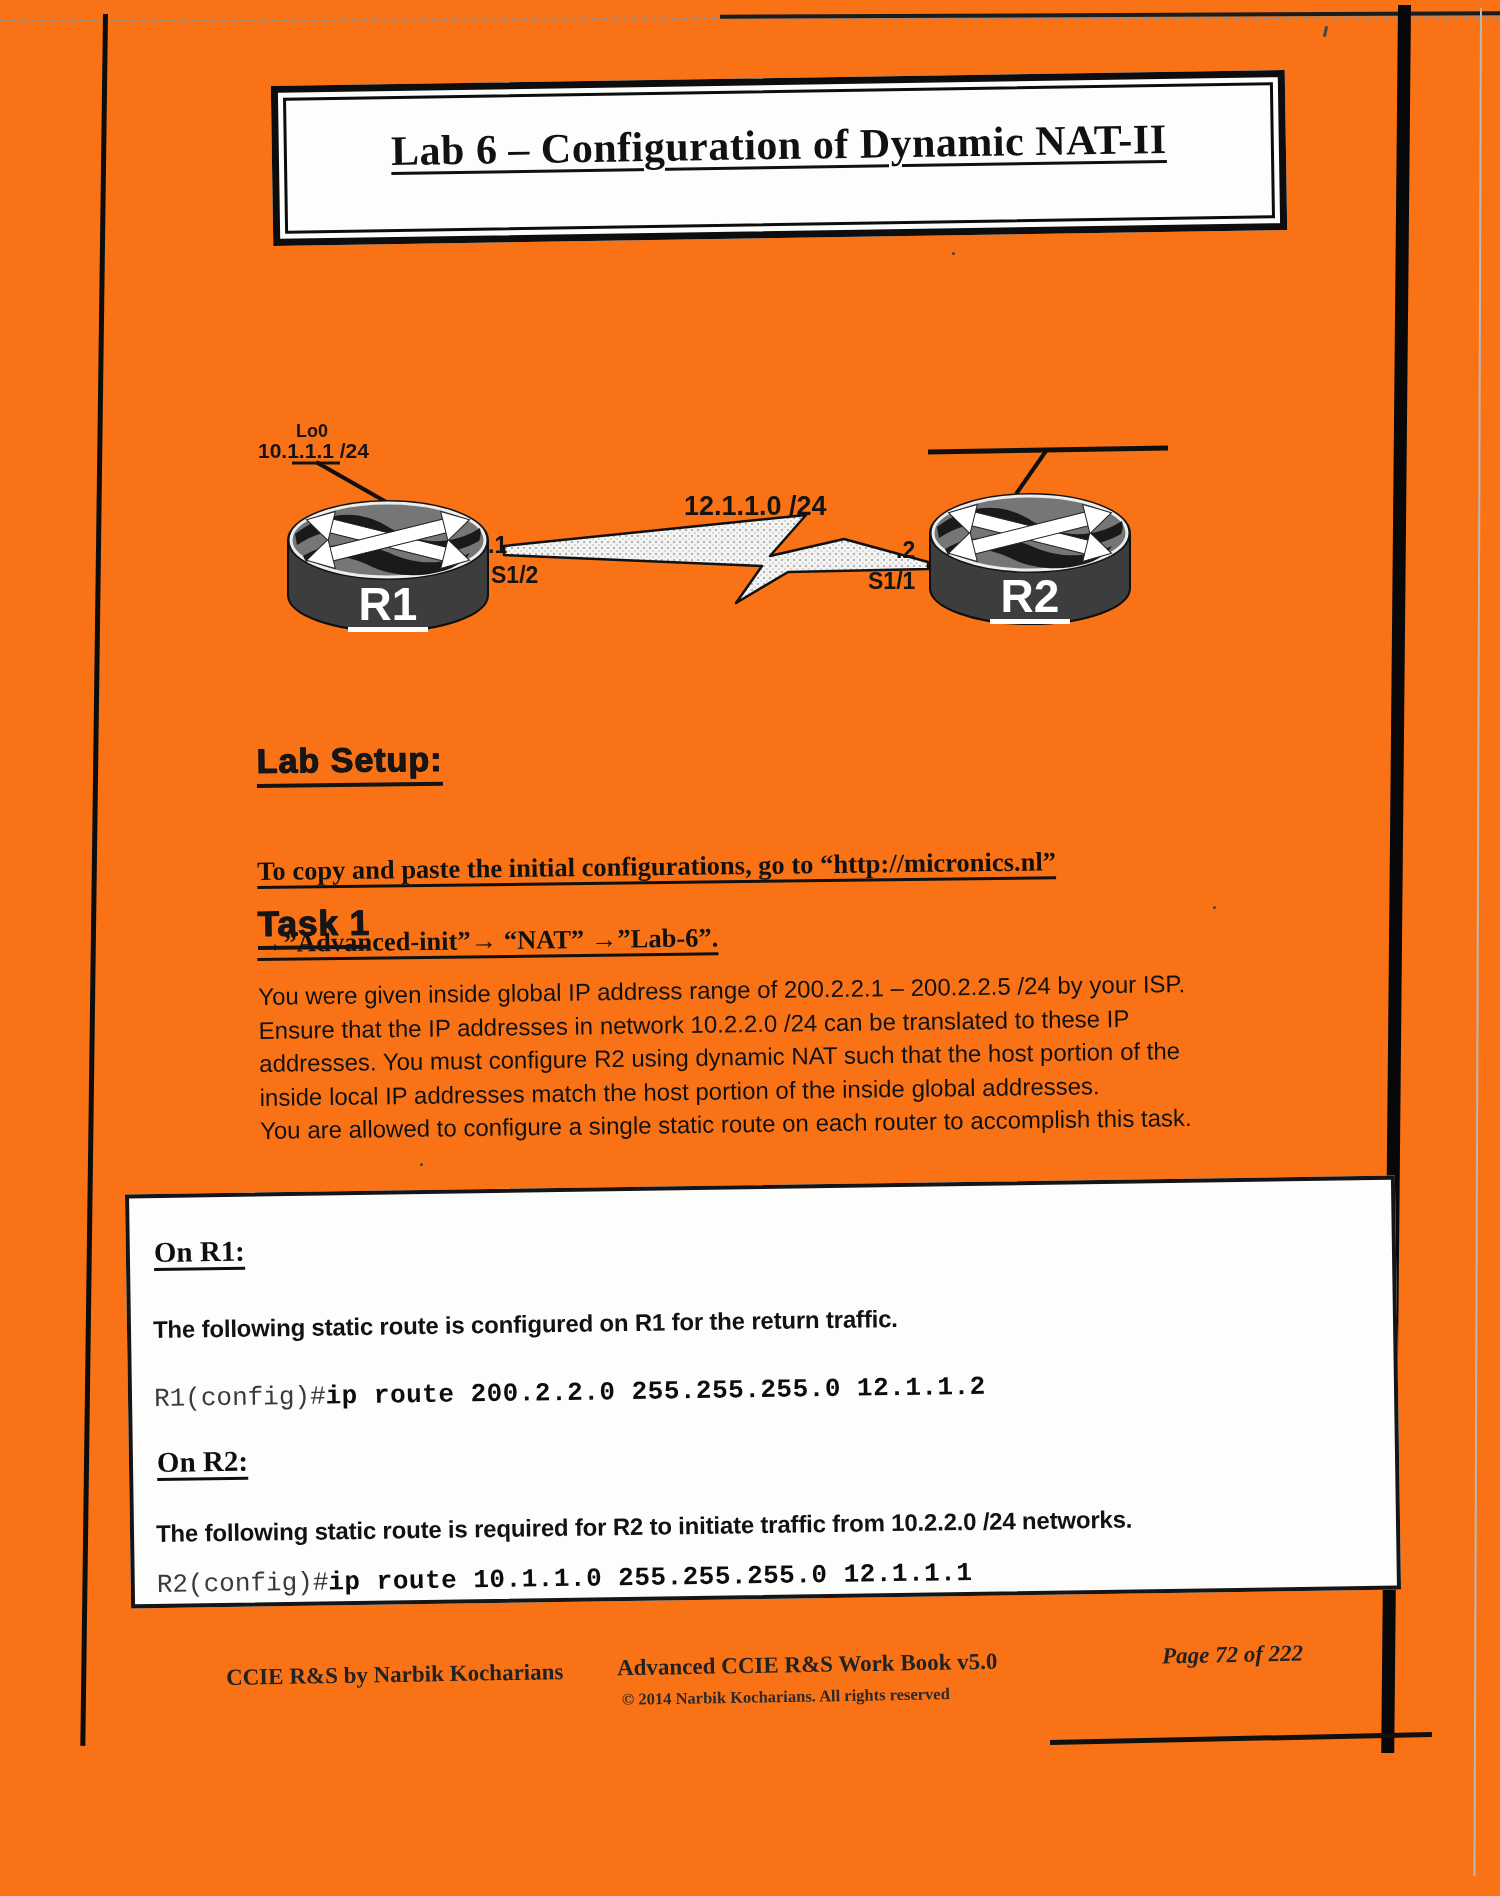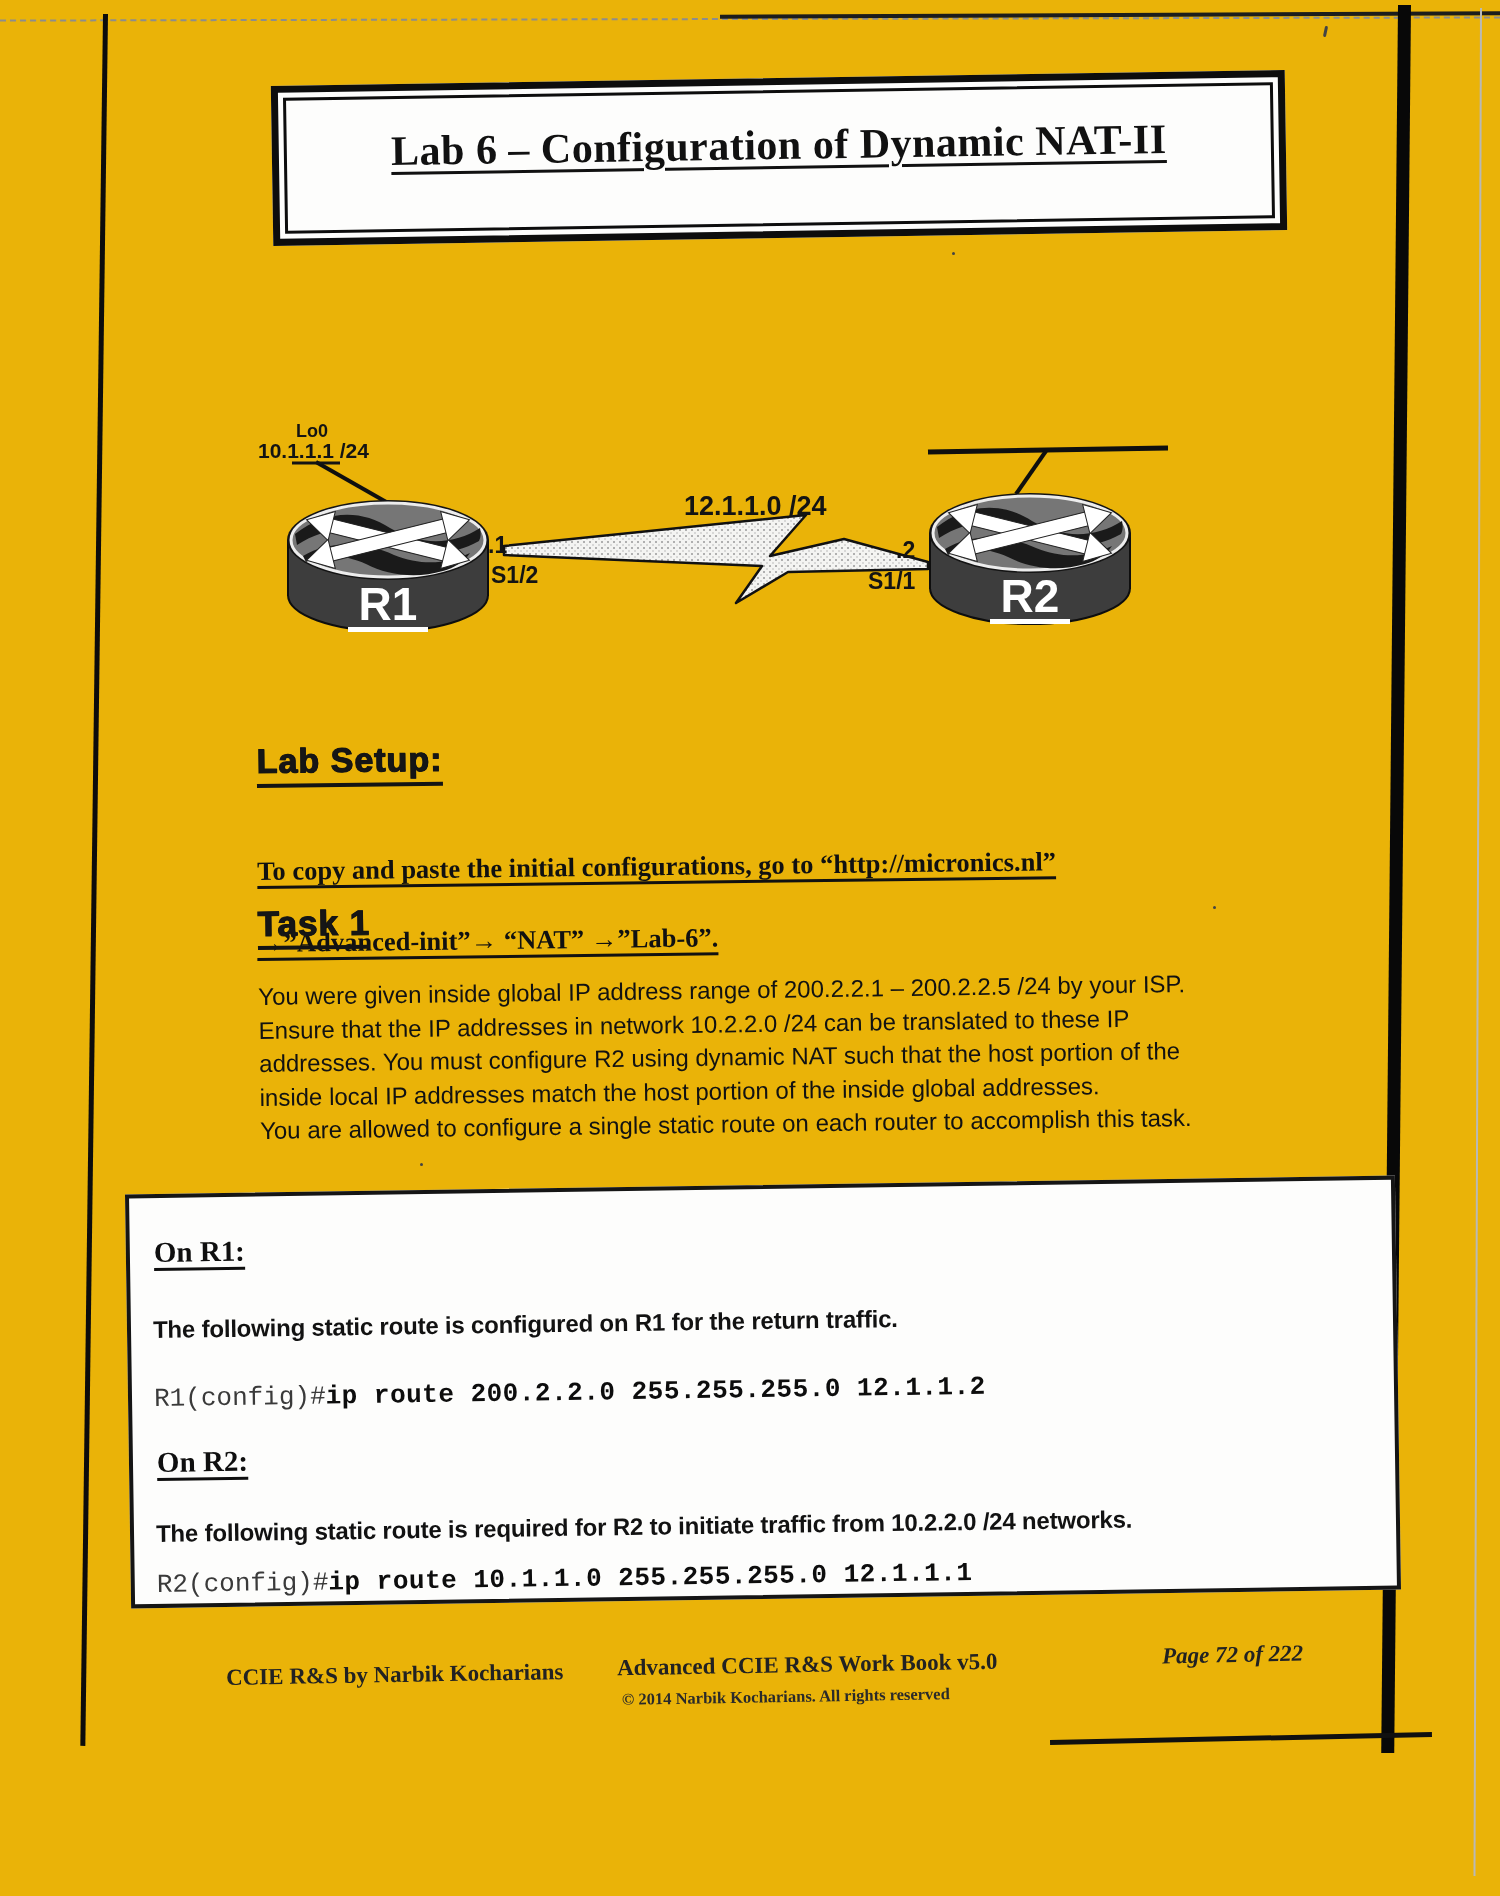--- a/index.html
+++ b/index.html
@@ -1,16 +1,16 @@
 <!DOCTYPE html>
 <html><head>
 <meta charset="utf-8">
 <style>
   html,body{margin:0;padding:0;background:#e8e8e8;}
-  .page{position:relative;width:1500px;height:1896px;background:#eab308;overflow:hidden;
+  .page{position:relative;width:1500px;height:1896px;background:#f97316;overflow:hidden;
         font-family:"Liberation Sans",sans-serif;color:#161616;}
   .abs{position:absolute;}
 
   
   .scan-top-dashed{left:0;top:18px;width:1500px;height:0;border-top:2px dashed #8d8d8d;transform:rotate(-0.12deg);}
   .scan-top-solid{left:720px;top:13px;width:785px;height:4px;background:#1c1c1c;transform:rotate(-0.25deg);}
   .scan-left-border{left:103px;top:14px;width:5px;height:1732px;background:#0c0c0c;transform:rotate(0.75deg);transform-origin:top left;}
   .scan-right-border{left:1398px;top:5px;width:13px;height:1748px;background:#080808;transform:rotate(0.55deg);transform-origin:top left;}
   .scan-right-faint{left:1480px;top:8px;width:2px;height:1868px;background:#b9b9b6;transform:rotate(0.2deg);transform-origin:top left;}
   .scan-bottom-line{left:1050px;top:1736px;width:382px;height:5px;background:#101010;transform:rotate(-1.2deg);}

